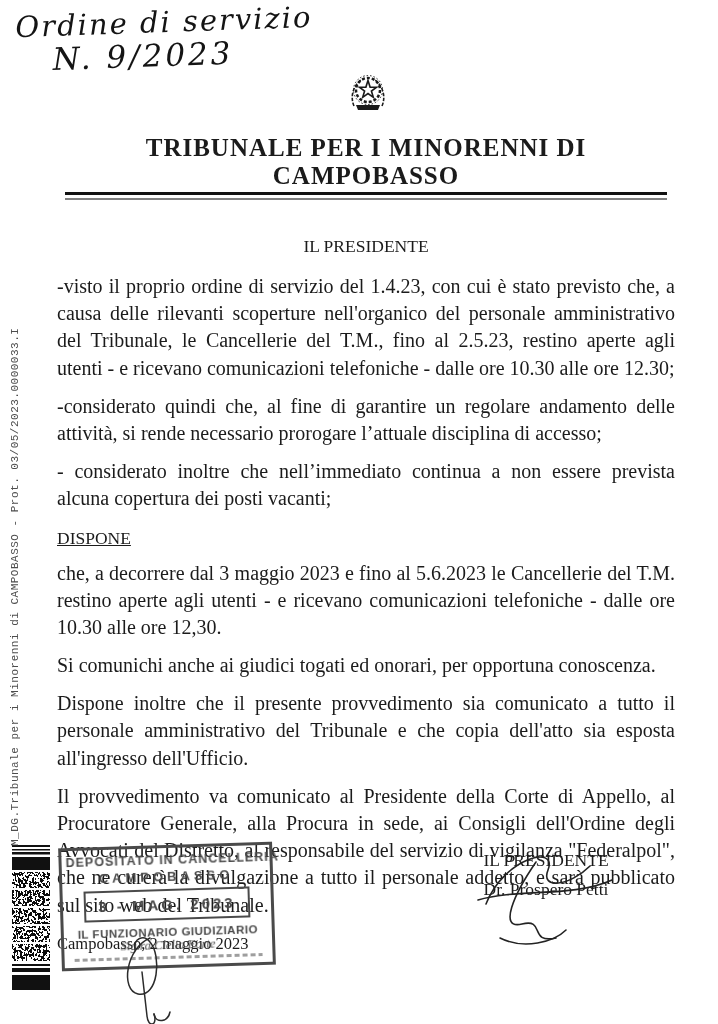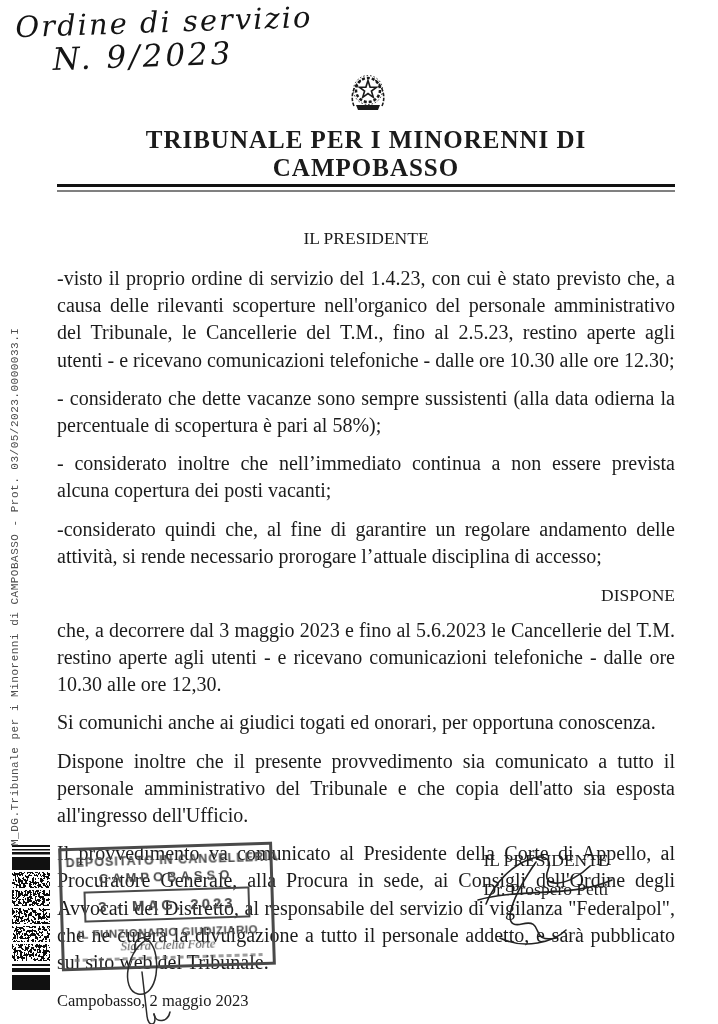--- a/index.html
+++ b/index.html
@@ -12,27 +12,27 @@
         font-family:"DejaVu Serif",serif;font-style:italic;color:#141414;
         line-height:1.12;}
   .note .l1{font-size:29px;letter-spacing:2px;}
   .note .l2{font-size:31px;margin-left:36px;letter-spacing:3px;}
 
   
   .emblem{position:absolute;left:346px;top:72px;}
 
   
   .content{position:absolute;left:57px;top:126px;width:618px;}
-  .title{margin:0;text-align:center;font-size:25px;font-weight:bold;letter-spacing:1px;line-height:1.1;}
+  .title{margin:8px;text-align:center;font-size:25px;font-weight:bold;letter-spacing:1px;line-height:1.1;}
   .title-wrap{display:inline-block;}
   .title-inner{display:inline-block;border-bottom:3.5px solid #121212;padding-bottom:3px;}
   .title-wrap::after{content:"";display:block;height:2px;background:#2c2c2c;opacity:.6;margin-top:3px;}
   .role-heading{text-align:center;margin:36px 0 16px;font-size:17.5px;}
   p.par{margin:11px 0;font-size:20px;line-height:1.36;text-align:justify;}
-  .dispone{text-align:right;font-size:17.5px;margin:15px 0 11px;}
+  .dispone{text-align:left;font-size:17.5px;margin:15px 0 11px;text-decoration:underline;}
   .place-date{margin-top:15px;font-size:16.5px;}
 
   
   .sig-block{position:absolute;left:446px;top:846px;width:200px;text-align:center;
              font-size:17.5px;line-height:1.65;}
   .sig-scribble{position:absolute;left:470px;top:842px;pointer-events:none;}
 
   
   .stamp{position:absolute;left:60px;top:845px;width:200px;transform:rotate(-1.8deg);
          border:3px solid #4a4a4a;padding:5px 4px 6px;text-align:center;color:#4a4a4a;
@@ -77,23 +77,22 @@
   </span>
 
   <div class="content">
     <h1 class="title">
       <span class="title-wrap"><span class="title-inner">TRIBUNALE PER I MINORENNI DI CAMPOBASSO</span></span>
     </h1>
 
     <div class="role-heading">IL PRESIDENTE</div>
 
     <p class="par">-visto il proprio ordine di servizio del 1.4.23, con cui è stato previsto che, a causa delle rilevanti scoperture nell'organico del personale amministrativo del Tribunale, le Cancellerie del T.M., fino al 2.5.23, restino aperte agli utenti - e ricevano comunicazioni telefoniche - dalle ore 10.30 alle ore 12.30;</p>
-    <p class="par">- considerato che dette vacanze sono sempre sussistenti (alla data odierna la percentuale di scopertura è pari al 58%);</p>
+    <p class="par">-considerato quindi che, al fine di garantire un regolare andamento delle attività, si rende necessario prorogare l’attuale disciplina di accesso;</p>
     <p class="par">- considerato inoltre che nell’immediato continua a non essere prevista alcuna copertura dei posti vacanti;</p>
-    <p class="par">-considerato quindi che, al fine di garantire un regolare andamento delle attività, si rende necessario prorogare l’attuale disciplina di accesso;</p>
 
     <div class="dispone">DISPONE</div>
 
     <p class="par">che, a decorrere dal 3 maggio 2023 e fino al 5.6.2023 le Cancellerie del T.M. restino aperte agli utenti - e ricevano comunicazioni telefoniche - dalle ore 10.30 alle ore 12,30.</p>
     <p class="par">Si comunichi anche ai giudici togati ed onorari, per opportuna conoscenza.</p>
     <p class="par">Dispone inoltre che il presente provvedimento sia comunicato a tutto il personale amministrativo del Tribunale e che copia dell'atto sia esposta all'ingresso dell'Ufficio.</p>
     <p class="par">Il provvedimento va comunicato al Presidente della Corte di Appello, al Procuratore Generale, alla Procura in sede, ai Consigli dell'Ordine degli Avvocati del Distretto, al responsabile del servizio di vigilanza "Federalpol", che ne curerà la divulgazione a tutto il personale addetto, e sarà pubblicato sul sito web del Tribunale.</p>
 
     <div class="place-date">Campobasso, 2 maggio 2023</div>
   </div>

